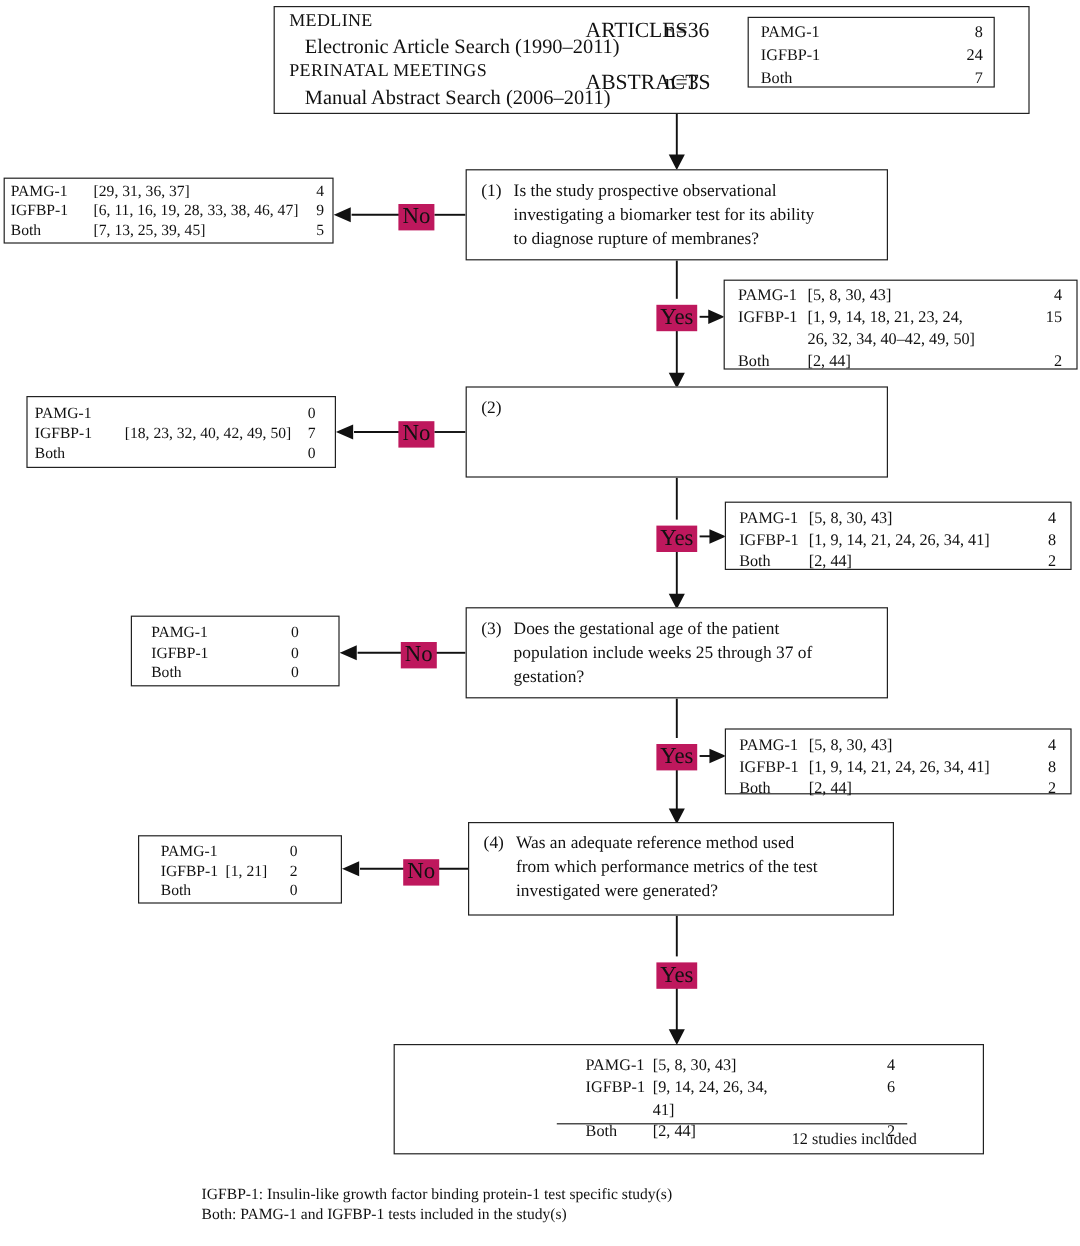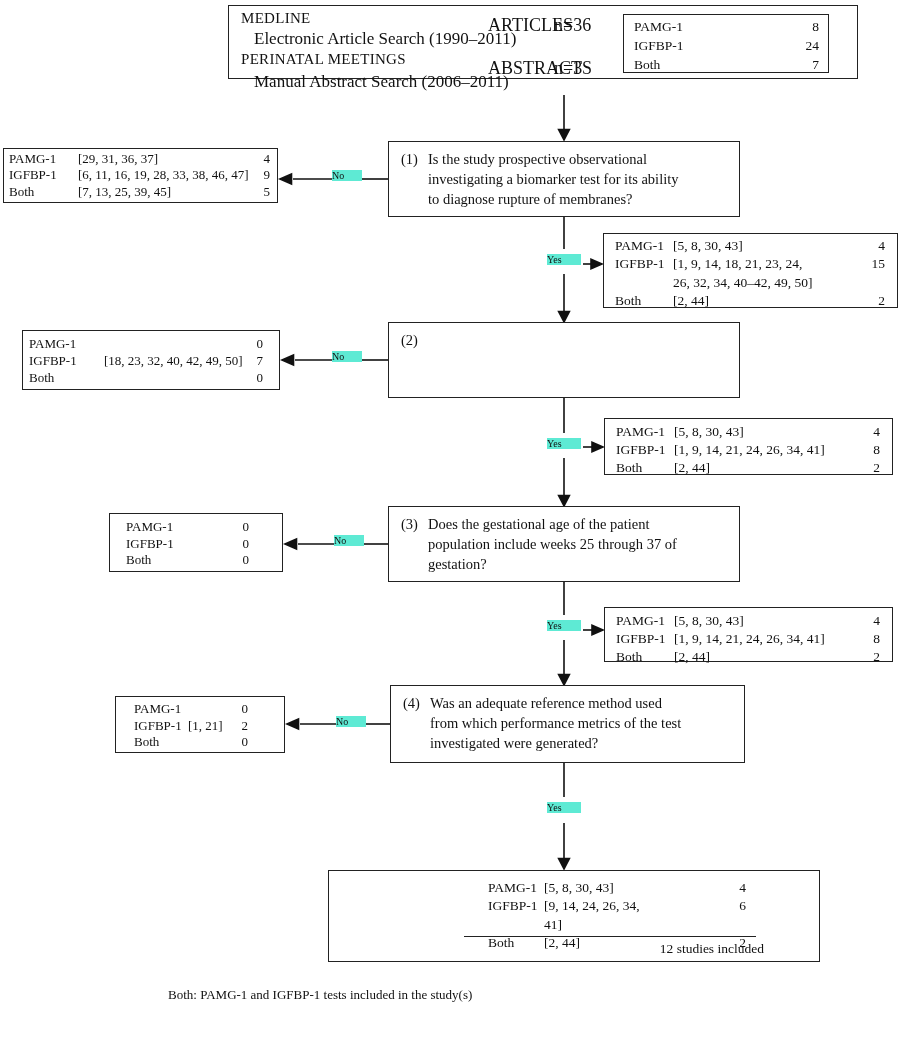--- a/index.html
+++ b/index.html
@@ -6,24 +6,24 @@
   html,body{background:#fff}
   body{font-family:"Liberation Serif","DejaVu Serif",serif;color:#111}
   #canvas{position:relative;width:900px;height:1038px;background:#fff;overflow:hidden}
   .box{position:absolute;border:1.6px solid #222;background:#fff}
   .abs{position:absolute}
   .srow{display:flex;align-items:flex-start}
   .lbl{flex:none}
   .refs{flex:1;white-space:pre-line}
   .cnt{flex:none;text-align:right}
   svg.connectors{position:absolute;left:0;top:0;width:900px;height:1038px}
-  .yn{position:absolute;text-align:left;font-size:10px;background:#5eead4}
-
-  
-  #topBox{left:228px;top:5px;width:630px;height:74px}
+  .yn{position:absolute;text-align:center;font-size:19px;background:#be185d}
+
+  
+  #topBox{left:228px;top:5px;width:630px;height:90px}
   #topBox .t1{position:absolute;font-size:15px;letter-spacing:.3px}
   #topBox .t2{position:absolute;font-size:17px}
   #medlineTitle{left:12px;top:4px}
   #medlineSub{left:25px;top:23px}
   #perinatalTitle{left:12px;top:45px}
   #perinatalSub{left:25px;top:66px}
   .countRow{position:absolute;display:flex;font-size:18px}
   #articlesRow{left:259px;top:9px}
   #abstractsRow{left:259px;top:52px}
   .countRow .clabel{width:66px}
@@ -338,16 +338,17 @@
   <div class="yn" id="lblNo1">No</div>
   <div class="yn" id="lblNo2">No</div>
   <div class="yn" id="lblNo3">No</div>
   <div class="yn" id="lblNo4">No</div>
   <div class="yn" id="lblYes1">Yes</div>
   <div class="yn" id="lblYes2">Yes</div>
   <div class="yn" id="lblYes3">Yes</div>
   <div class="yn" id="lblYes4">Yes</div>
 
   <div class="abs" id="legend">
+    <div>IGFBP-1: Insulin-like growth factor binding protein-1 test specific study(s)</div>
     <div>Both: PAMG-1 and IGFBP-1 tests included in the study(s)</div>
   </div>
 
 </div>
 
 </body></html>

